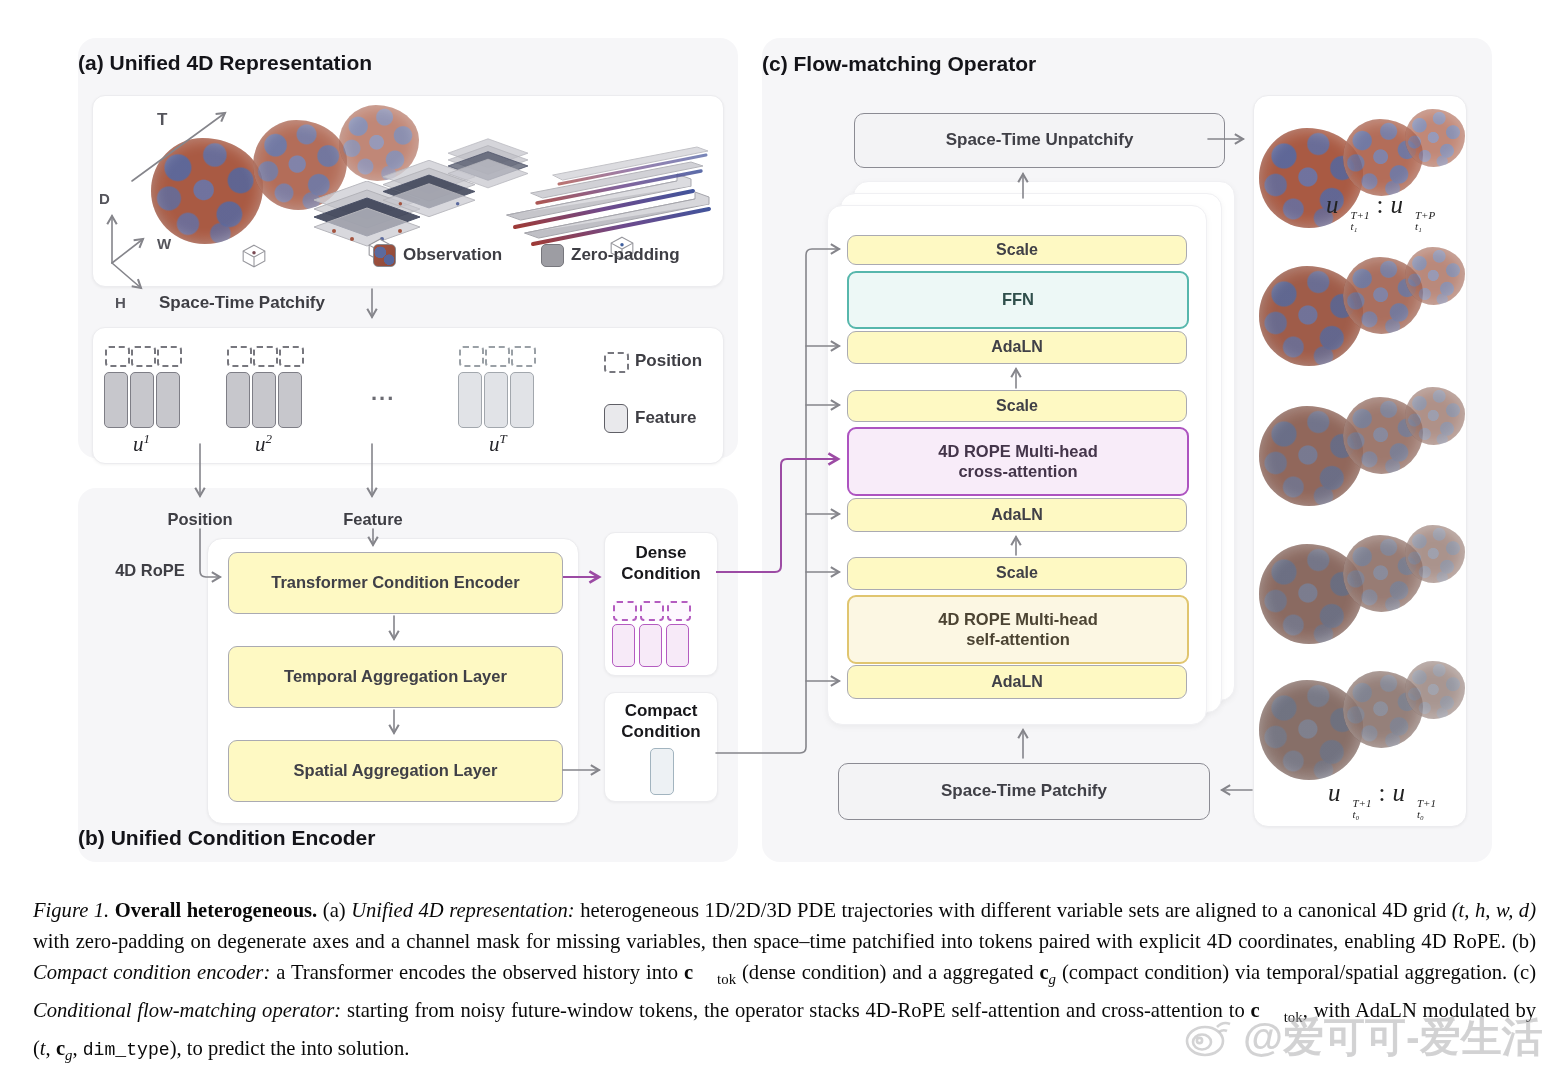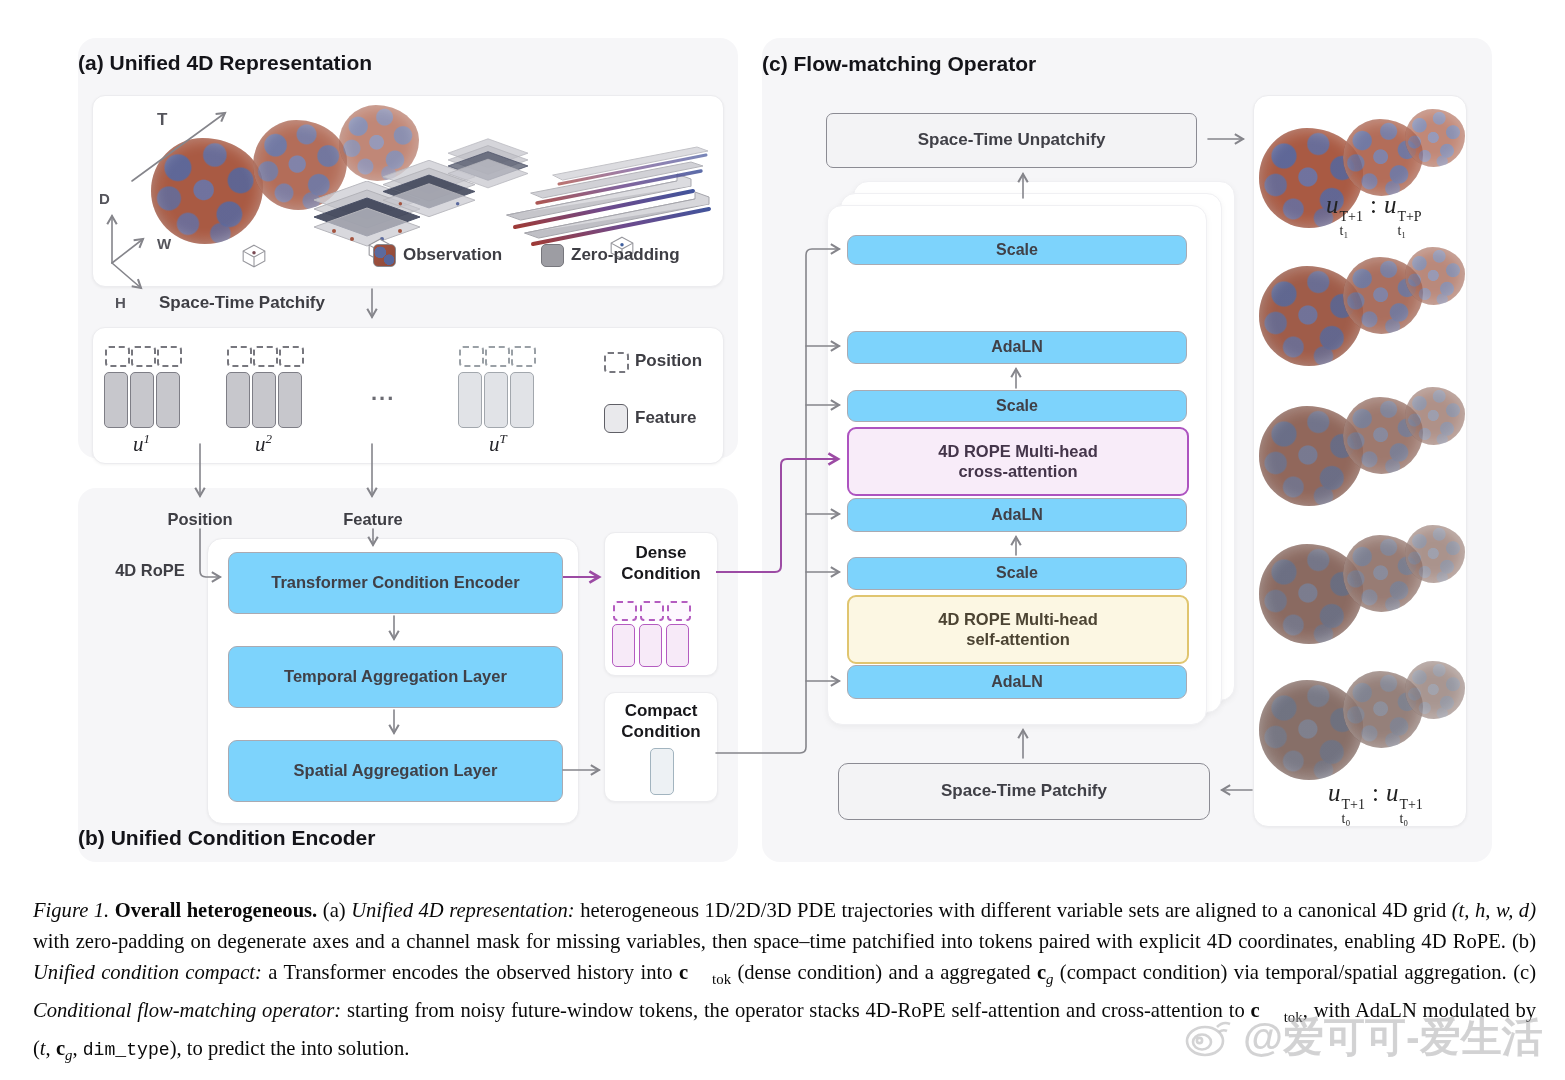--- a/index.html
+++ b/index.html
@@ -4,21 +4,21 @@
 <style>
   html,body{margin:0;padding:0;background:#ffffff;}
   .stage{position:relative;width:1565px;height:1080px;background:#ffffff;overflow:hidden;
          font-family:"Liberation Sans",sans-serif;}
   .panel{position:absolute;background:#f6f6f8;border-radius:18px;}
   .card{position:absolute;background:#ffffff;border:1px solid #ececef;border-radius:13px;
         box-shadow:0 1px 3px rgba(0,0,0,.05);}
   .ptitle{position:absolute;font-size:21px;font-weight:700;color:#141419;text-align:left;}
   .slabel{position:absolute;font-size:16.5px;font-weight:600;color:#3e3e44;white-space:nowrap;}
   .axlabel{position:absolute;font-size:15px;font-weight:600;color:#55555c;}
-  .gbox{position:absolute;background:#7dd3fc;border:1.5px solid #aaaab2;border-radius:9px;
+  .gbox{position:absolute;background:#fef9c3;border:1.5px solid #aaaab2;border-radius:9px;
         display:flex;align-items:center;justify-content:center;text-align:center;
         font-size:16.5px;font-weight:600;color:#404047;line-height:1.18;}
   .bigbox{background:#f3f3f5;border:1.6px solid #8b8b93;border-radius:10px;font-size:17px;}
   .ffn{background:#edf8f6;border:2px solid #57b7ac;color:#2f4f4b;}
   .cross{background:#f8ecf9;border:2px solid #ad53c0;color:#44354a;}
   .selfa{background:#fcf7e3;border:2px solid #e0c56f;color:#4c4433;}
   .stackcard{position:absolute;background:#ffffff;border:1px solid #f0f0f3;border-radius:15px;
              box-shadow:0 2px 6px rgba(0,0,0,.05);}
   
   .dsq{position:absolute;border:2px dashed #77777e;border-radius:4px;background:rgba(255,255,255,.7);}
@@ -29,21 +29,21 @@
   .frect.purple{background:#f7eaf8;border-color:#b45cc0;}
   .frect.compact{background:#edf1f4;border-color:#a2b4bf;}
   
   .ulabel{position:absolute;font-family:"Liberation Serif",serif;font-style:italic;
           font-size:21px;color:#26262b;}
   .ulabel sup{font-size:13px;font-style:italic;}
   .mlabel{position:absolute;font-family:"Liberation Serif",serif;font-size:25px;color:#222;
           white-space:nowrap;}
   .mlabel .base{font-style:italic;}
   .ss{display:inline-flex;flex-direction:column;line-height:1.02;vertical-align:-0.55em;
-      font-size:14px;margin-left:1px;}
+      font-size:11px;font-style:italic;margin-left:12px;}
   .mcolon{margin:0 7px;font-style:normal;}
   .dots{position:absolute;font-size:22px;font-weight:700;color:#6b6b72;letter-spacing:2px;}
   
   .blob{position:absolute;border-radius:46% 54% 52% 48% / 50% 46% 54% 50%;
     background:
      radial-gradient(circle at 24% 28%, rgba(91,104,156,.95) 0 11%, rgba(91,104,156,0) 12.5%),
      radial-gradient(circle at 57% 16%, rgba(99,111,161,.9) 0 10%, rgba(99,111,161,0) 11.5%),
      radial-gradient(circle at 80% 40%, rgba(88,102,154,.9) 0 11%, rgba(88,102,154,0) 12.5%),
      radial-gradient(circle at 16% 57%, rgba(96,109,159,.85) 0 10%, rgba(96,109,159,0) 11.5%),
      radial-gradient(circle at 47% 49%, rgba(106,117,168,.9) 0 12%, rgba(106,117,168,0) 13.5%),
@@ -229,27 +229,28 @@
     <div class="card" style="left:526px;top:204px;width:112px;height:108px;border-radius:11px;">
       <div class="slabel" style="left:0;top:8px;width:112px;text-align:center;font-size:17px;font-weight:700;color:#17171b;">Compact</div>
       <div class="slabel" style="left:0;top:29px;width:112px;text-align:center;font-size:17px;font-weight:700;color:#17171b;">Condition</div>
       <div class="frect compact" style="left:45px;top:55px;width:22px;height:45px;"></div>
     </div>
   </section>
 
   <section class="panel" style="left:762px;top:38px;width:730px;height:824px;">
     <div class="ptitle" style="left:0;top:14px;width:730px;">(c) Flow-matching Operator</div>
 
-    <div class="gbox bigbox" style="left:64px;top:75px;width:369px;height:53px;border-radius:7px;">Space-Time Unpatchify</div>
+    <div class="gbox bigbox" style="left:92px;top:75px;width:369px;height:53px;">Space-Time Unpatchify</div>
 
     <div class="stackcard" style="left:91px;top:143px;width:380px;height:518px;"></div>
     <div class="stackcard" style="left:78px;top:155px;width:380px;height:518px;"></div>
     <div class="stackcard" style="left:65px;top:167px;width:378px;height:518px;"></div>
 
     <div class="gbox" style="left:85px;top:197px;width:338px;height:28px;font-size:16px;">Scale</div>
+    <div class="gbox ffn" style="left:85px;top:233px;width:338px;height:54px;font-weight:700;">FFN</div>
     <div class="gbox" style="left:85px;top:293px;width:338px;height:31px;font-size:16px;">AdaLN</div>
     <div class="gbox" style="left:85px;top:352px;width:338px;height:30px;font-size:16px;">Scale</div>
     <div class="gbox cross" style="left:85px;top:389px;width:338px;height:65px;flex-direction:column;">
       <span>4D ROPE Multi-head</span>
       <span>cross-attention</span>
     </div>
     <div class="gbox" style="left:85px;top:460px;width:338px;height:32px;font-size:16px;">AdaLN</div>
     <div class="gbox" style="left:85px;top:519px;width:338px;height:31px;font-size:16px;">Scale</div>
     <div class="gbox selfa" style="left:85px;top:557px;width:338px;height:65px;flex-direction:column;">
       <span>4D ROPE Multi-head</span>
@@ -350,21 +351,21 @@
 
   <p class="captionwrap">
     <span class="cap-it">Figure 1.</span>
     <span class="cap-b">Overall heterogeneous.</span>
     <span>(a)</span>
     <span class="cap-it">Unified 4D representation:</span>
     <span>heterogeneous 1D/2D/3D PDE trajectories with different variable sets are aligned to a canonical 4D grid</span>
     <span class="cap-it">(t, h, w, d)</span>
     <span>with zero-padding on degenerate axes and a channel mask for missing variables, then space–time patchified into tokens paired with explicit 4D coordinates, enabling 4D RoPE.</span>
     <span>(b)</span>
-    <span class="cap-it">Unified condition compact:</span>
+    <span class="cap-it">Compact condition encoder:</span>
     <span>a Transformer encodes the observed history into</span>
     <span class="cap-b"><span>c</span></span><sub class="cap-sub">tok</sub>
     <span>(dense condition) and a aggregated</span>
     <span class="cap-b"><span>c</span></span><sub class="cap-sub-it">g</sub>
     <span>(compact condition) via temporal/spatial aggregation.</span>
     <span>(c)</span>
     <span class="cap-it">Conditional flow-matching operator:</span>
     <span>starting from noisy future-window tokens, the operator stacks 4D-RoPE self-attention and cross-attention to</span>
     <span class="cap-b"><span>c</span></span><sub class="cap-sub">tok</sub><span>, with AdaLN modulated by (</span><span class="cap-it">t</span><span>, </span><span class="cap-b"><span>c</span></span><sub class="cap-sub-it">g</sub><span>, </span><span class="cap-mono">dim_type</span><span>), to predict the into solution.</span>
   </p>

